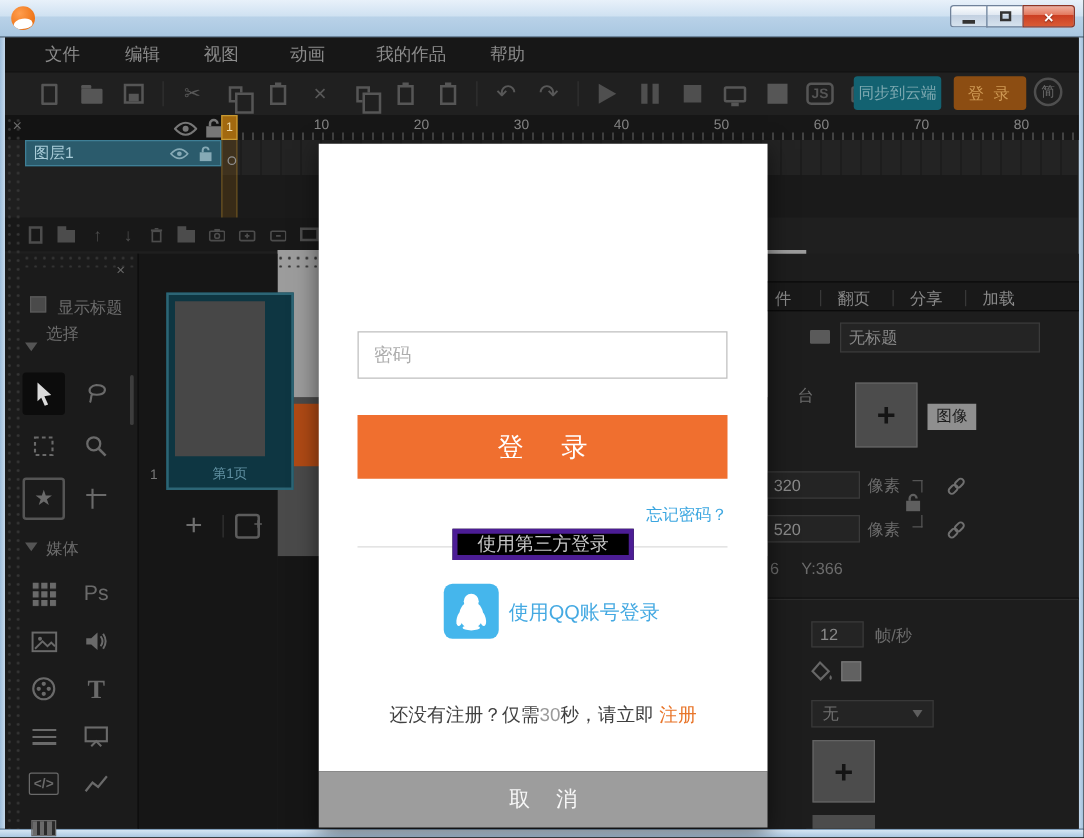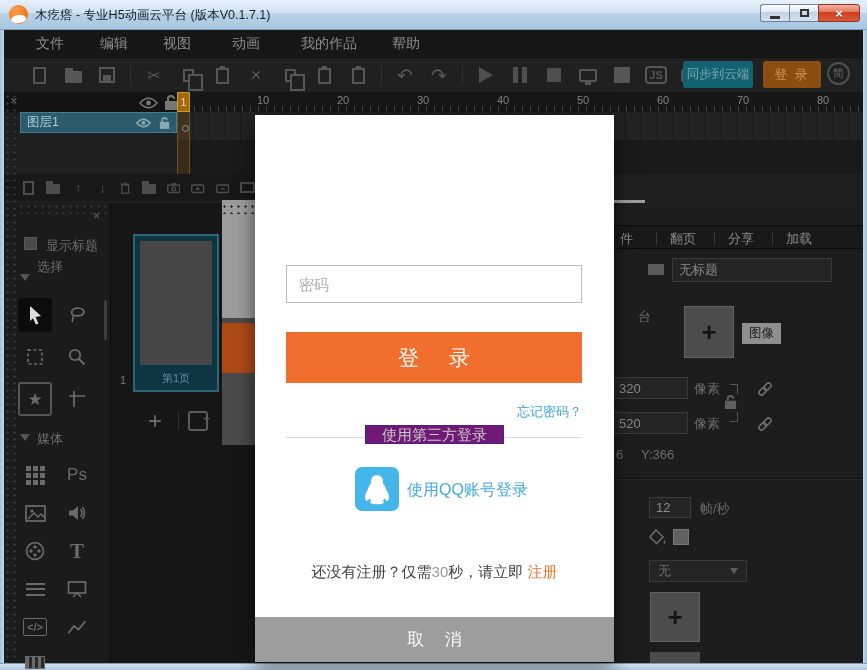--- a/index.html
+++ b/index.html
@@ -62,21 +62,21 @@
     color:#cf9a55; font-size:13px; display:flex; align-items:center; justify-content:center; letter-spacing:2px; overflow:hidden; }
   .lang-toggle { left:827px; top:62px; width:23px; height:23px; border:2px solid #4f4f4f; border-radius:50%;
     color:#6a6a6a; font-size:11px; display:flex; align-items:center; justify-content:center; }
 
   
   .tl-header { left:4px; top:92px; width:859px; height:20px; background:#131313; }
   .tl-close { left:10px; top:94px; color:#6a6a6a; font-size:13px; line-height:14px; }
   .ruler { left:178px; top:92px; width:684px; height:20px; background:#171717; }
   .ruler-ticks { position:absolute; left:0; bottom:0; width:100%; height:6px;
     background:repeating-linear-gradient(90deg,#424242 0 1px,transparent 1px 8px); }
-  .ruler-num { position:absolute; top:2px; width:24px; text-align:center; font-size:11px; color:#858585; }
+  .ruler-num { position:absolute; top:2px; width:24px; text-align:left; font-size:11px; color:#858585; }
   .playhead { left:177px; top:92px; width:13px; height:20px; background:#a2690f; border:1px solid #c89a33;
     color:#f0ddae; font-size:10px; display:flex; align-items:center; justify-content:center; }
   .playhead-shaft { left:177px; top:112px; width:13px; height:63px; background:rgba(162,105,15,.22);
     border-left:1px solid rgba(200,154,51,.35); border-right:1px solid rgba(200,154,51,.35); }
   .frames-strip { left:178px; top:112px; width:684px; height:28px;
     background:repeating-linear-gradient(90deg,#232323 0 14px,#1d1d1d 14px 16px); }
   .tl-body { left:178px; top:140px; width:684px; height:34px; background:#1a1a1a; }
   .layer-row { left:20px; top:112px; width:157px; height:21px; background:#2b5b6c; border:1px solid #3f7f96;
     display:flex; align-items:center; padding:0 6px; }
   .layer-name { color:#a9ccd8; font-size:12.5px; flex:1; }
@@ -95,21 +95,21 @@
   .chk { width:13px; height:13px; background:#4a4a4a; border:1px solid #5a5a5a; }
   .lbl { font-size:13px; color:#6c6c6c; }
   .sec-arrow { width:0; height:0; border-top:7px solid #555; border-left:5px solid transparent; border-right:5px solid transparent; display:inline-block; }
   .tool-cell { position:absolute; width:34px; height:34px; display:flex; align-items:center; justify-content:center; }
   .tool-active { background:#0c0c0c; border-radius:3px; }
   .tool-frame { border:2px solid #555; border-radius:3px; }
   svg.ic { display:block; }
 
   
   .pages-panel { left:110px; top:203px; width:112px; height:460px; background:#161616; border-left:1px solid #0c0c0c; }
-  .page-thumb { left:133px; top:234px; width:86px; height:158px; background:#0e3642; border:2px solid #2c6575; }
+  .page-thumb { left:133px; top:234px; width:102px; height:158px; background:#0e3642; border:2px solid #2c6575; }
   .page-thumb-inner { position:absolute; left:5px; top:5px; width:72px; height:124px; background:#474747; }
   .page-caption { position:absolute; left:0; bottom:4px; width:100%; text-align:center; font-size:11px; color:#5f8fa0; }
   .page-num { left:120px; top:374px; font-size:11px; color:#777; }
   .pg-plus { left:142px; top:408px; width:26px; height:26px; color:#6f6f6f; font-size:24px; display:flex; align-items:center; justify-content:center; }
   .pg-addpage { left:188px; top:411px; width:20px; height:20px; border:2px solid #5c5c5c; border-radius:3px; position:relative; }
   .pg-addpage::after { content:"+"; position:absolute; right:-4px; top:-1px; color:#5c5c5c; font-size:12px; font-weight:bold; }
   .pg-sep { left:178px; top:412px; width:1px; height:18px; background:#333; }
 
   
   .stage-gray { left:222px; top:200px; width:423px; height:118px; background:#9c9c9c; }
@@ -139,38 +139,37 @@
   .modal-body { position:absolute; left:0; top:0; width:359px; height:502px; background:#fff; }
   .modal-title { position:absolute; left:0; top:44px; width:100%; text-align:center; font-size:15px; color:#3c3c3c; font-weight:bold; }
   .m-input { position:absolute; left:31px; width:296px; height:38px; border:1px solid #bfbfbf; background:#fff;
     font-size:15px; color:#444; padding:0 12px; outline:none; font-family:"Liberation Sans","DejaVu Sans",sans-serif; }
   .m-input::placeholder { color:#aeaeae; opacity:1; }
   .m-login-btn { position:absolute; left:31px; top:217px; width:296px; height:51px; background:#f06f2f; border:none;
     color:#fff; font-size:21px; letter-spacing:12px; text-indent:12px; font-family:"Liberation Sans","DejaVu Sans",sans-serif; cursor:pointer; }
   .m-forgot { position:absolute; right:32px; top:288px; font-size:13px; color:#3ba6e0; cursor:pointer; }
   .m-divline { position:absolute; left:31px; top:322px; width:296px; height:1px; background:#dcdcdc; }
   .m-divlabel { position:absolute; left:0; top:311px; width:100%; text-align:center; }
-  .m-divlabel span { background:#701a75; border:1px solid #4c1d95; color:#c8c8c8; font-size:15px; padding:0 16px; }
+  .m-divlabel span { background:#000000; border:4px solid #4c1d95; color:#c8c8c8; font-size:15px; padding:0 16px; }
   .qq-icon { position:absolute; left:100px; top:352px; width:44px; height:44px; background:#45b6ec; border-radius:7px;
     display:flex; align-items:center; justify-content:center; cursor:pointer; }
   .m-qq-label { position:absolute; left:152px; top:365px; font-size:16px; color:#44a9e2; cursor:pointer; }
   .m-register { position:absolute; left:0; top:448px; width:100%; text-align:center; font-size:15px; color:#404040; }
   .m-register .sec { color:#9a9a9a; }
   .m-register .reg { color:#e8752a; cursor:pointer; }
   .m-cancel { position:absolute; left:0; top:502px; width:359px; height:45px; background:#9d9d9d; border:none;
     color:#f8f8f8; font-size:17px; letter-spacing:8px; text-indent:8px; font-family:"Liberation Sans","DejaVu Sans",sans-serif; cursor:pointer; }
 </style>
 </head>
 <body>
 
 <div id="app">
 
   <div class="abs titlebar">
     <div class="abs app-logo"></div>
-    <div class="abs title-text">木疙瘩 - 专业H5动画云平台 (版本V0.1.7.1)</div>
     <div class="abs winbtns">
       <div class="winbtn">
           <div class="glyph-min"></div>
         </div>
       <div class="winbtn">
           <div class="glyph-max"></div>
         </div>
       <div class="winbtn close">
           <span class="glyph-close">×</span>
         </div>

